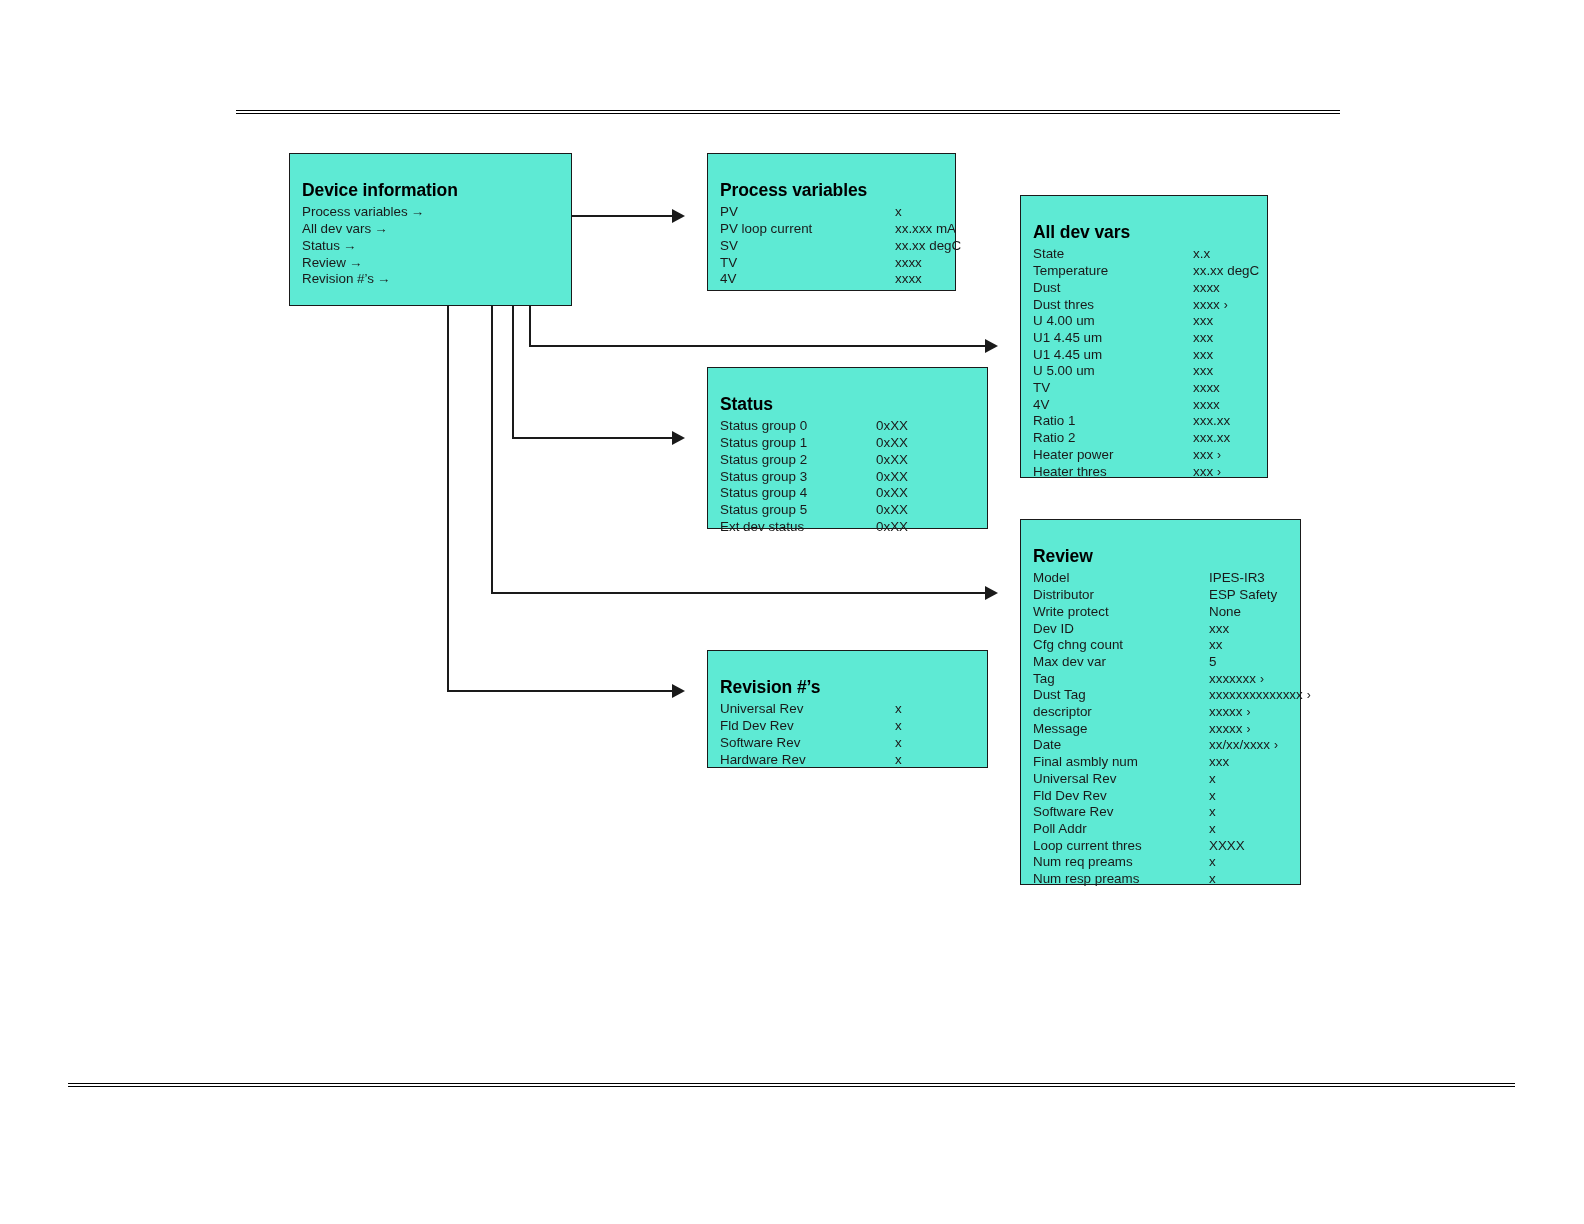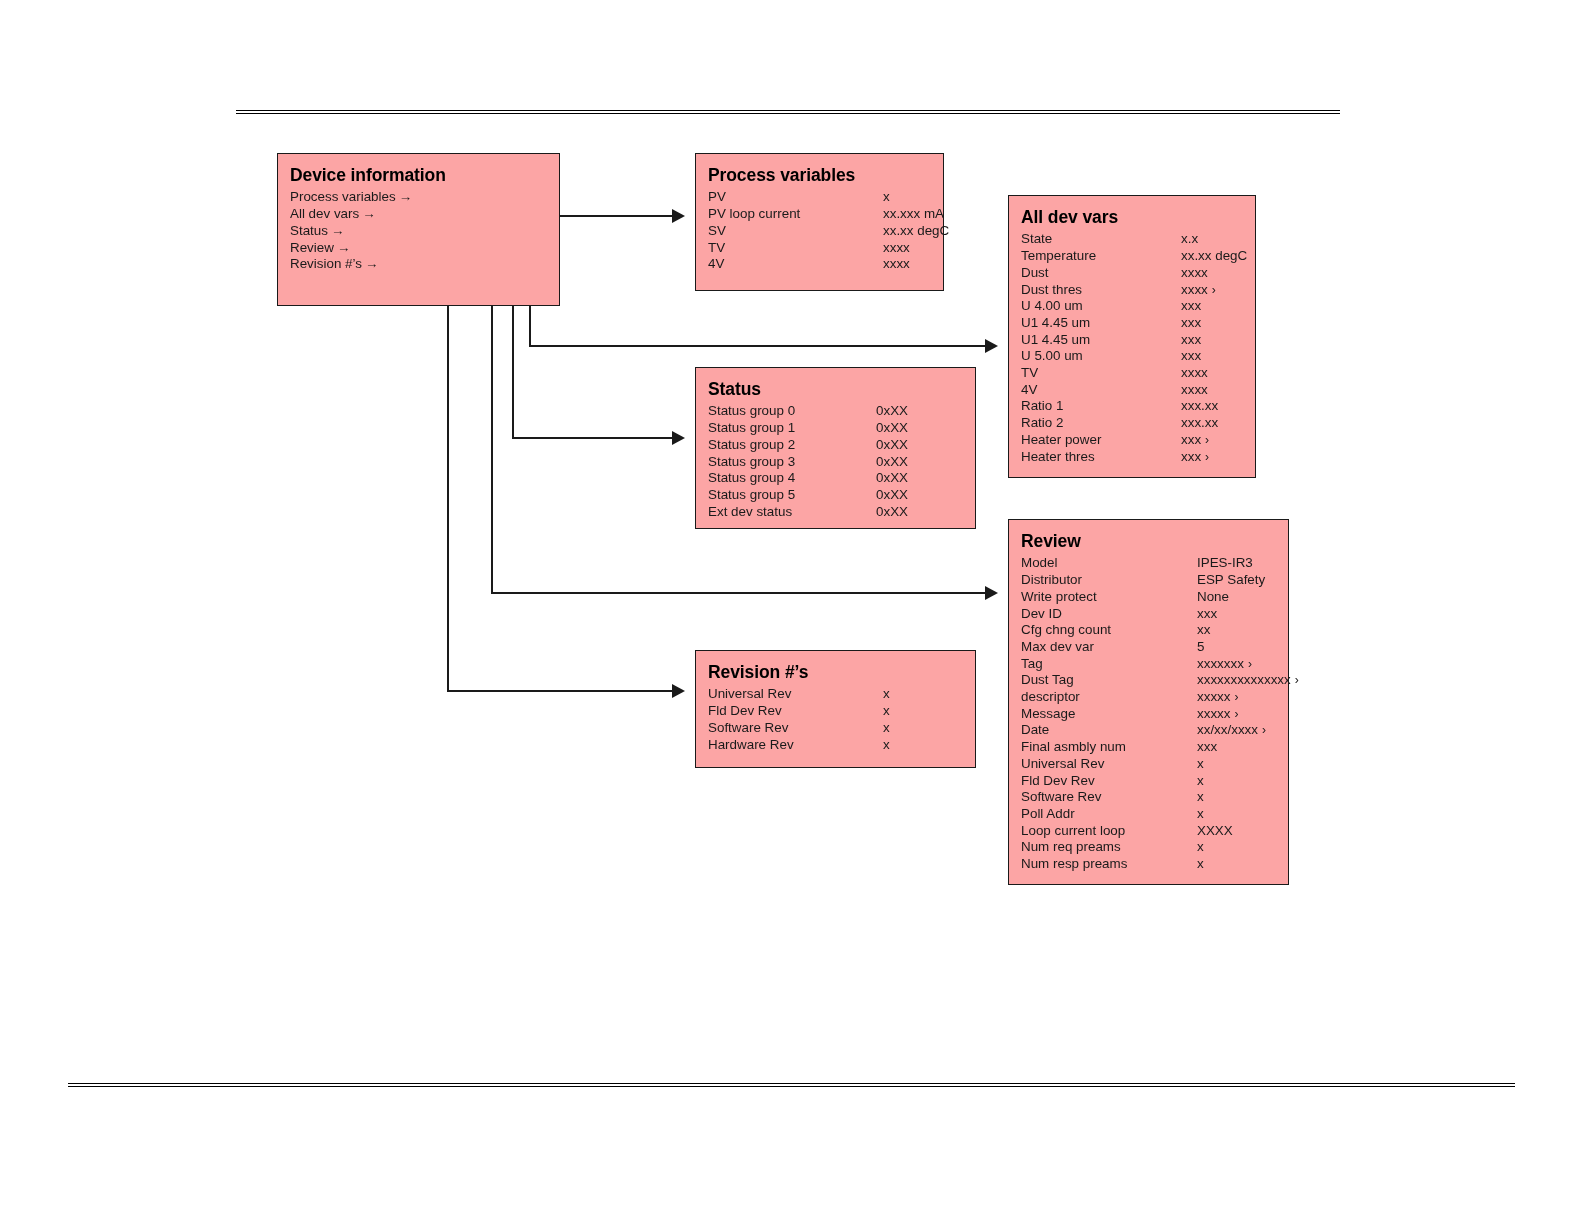--- a/index.html
+++ b/index.html
@@ -33,23 +33,24 @@
   #footer-rule {
     left: 68px;
     top: 1083px;
     width: 1447px;
   }
 
   
   .box {
     position: absolute;
     border: 1.6px solid #1a1a1a;
-    background: #fca5a5;
+    background: #5eead4;
     box-sizing: border-box;
-    padding: 10px 0 10px 12px;
+    padding: 25px 0 10px 12px;
+    margin-left: 12px;
   }
   .box-title {
     font-size: 17.5px;
     font-weight: bold;
     color: #000;
     letter-spacing: -0.1px;
     margin: 0 0 3px 0;
     line-height: 1.28;
   }
   .rows {
@@ -71,21 +72,21 @@
     white-space: nowrap;
   }
   .chev {
     font-size: 12px;
     padding-left: 4px;
   }
 
   
   #box-process-variables .val { left: 175px; }
   #box-all-dev-vars     .val { left: 160px; }
-  #box-status           .val { left: 168px; text-align: right; }
+  #box-status           .val { left: 156px; text-align: right; }
   #box-review           .val { left: 176px; }
   #box-revision-numbers .val { left: 175px; }
 
   
   .menu-item {
     font-size: 13.4px;
     line-height: 16.7px;
     color: #1a1a1a;
     white-space: nowrap;
   }
@@ -222,21 +223,21 @@
         <div class="row"><span class="lbl">Tag</span><span class="val">xxxxxxx<span class="chev">›</span></span></div>
         <div class="row"><span class="lbl">Dust Tag</span><span class="val">xxxxxxxxxxxxxx<span class="chev">›</span></span></div>
         <div class="row"><span class="lbl">descriptor</span><span class="val">xxxxx<span class="chev">›</span></span></div>
         <div class="row"><span class="lbl">Message</span><span class="val">xxxxx<span class="chev">›</span></span></div>
         <div class="row"><span class="lbl">Date</span><span class="val">xx/xx/xxxx<span class="chev">›</span></span></div>
         <div class="row"><span class="lbl">Final asmbly num</span><span class="val">xxx</span></div>
         <div class="row"><span class="lbl">Universal Rev</span><span class="val">x</span></div>
         <div class="row"><span class="lbl">Fld Dev Rev</span><span class="val">x</span></div>
         <div class="row"><span class="lbl">Software Rev</span><span class="val">x</span></div>
         <div class="row"><span class="lbl">Poll Addr</span><span class="val">x</span></div>
-        <div class="row"><span class="lbl">Loop current loop</span><span class="val">XXXX</span></div>
+        <div class="row"><span class="lbl">Loop current thres</span><span class="val">XXXX</span></div>
         <div class="row"><span class="lbl">Num req preams</span><span class="val">x</span></div>
         <div class="row"><span class="lbl">Num resp preams</span><span class="val">x</span></div>
       </div>
   </div>
 
   <div class="box" id="box-revision-numbers">
     <div class="box-title">Revision #’s</div>
     <div class="rows">
         <div class="row"><span class="lbl">Universal Rev</span><span class="val">x</span></div>
         <div class="row"><span class="lbl">Fld Dev Rev</span><span class="val">x</span></div>

